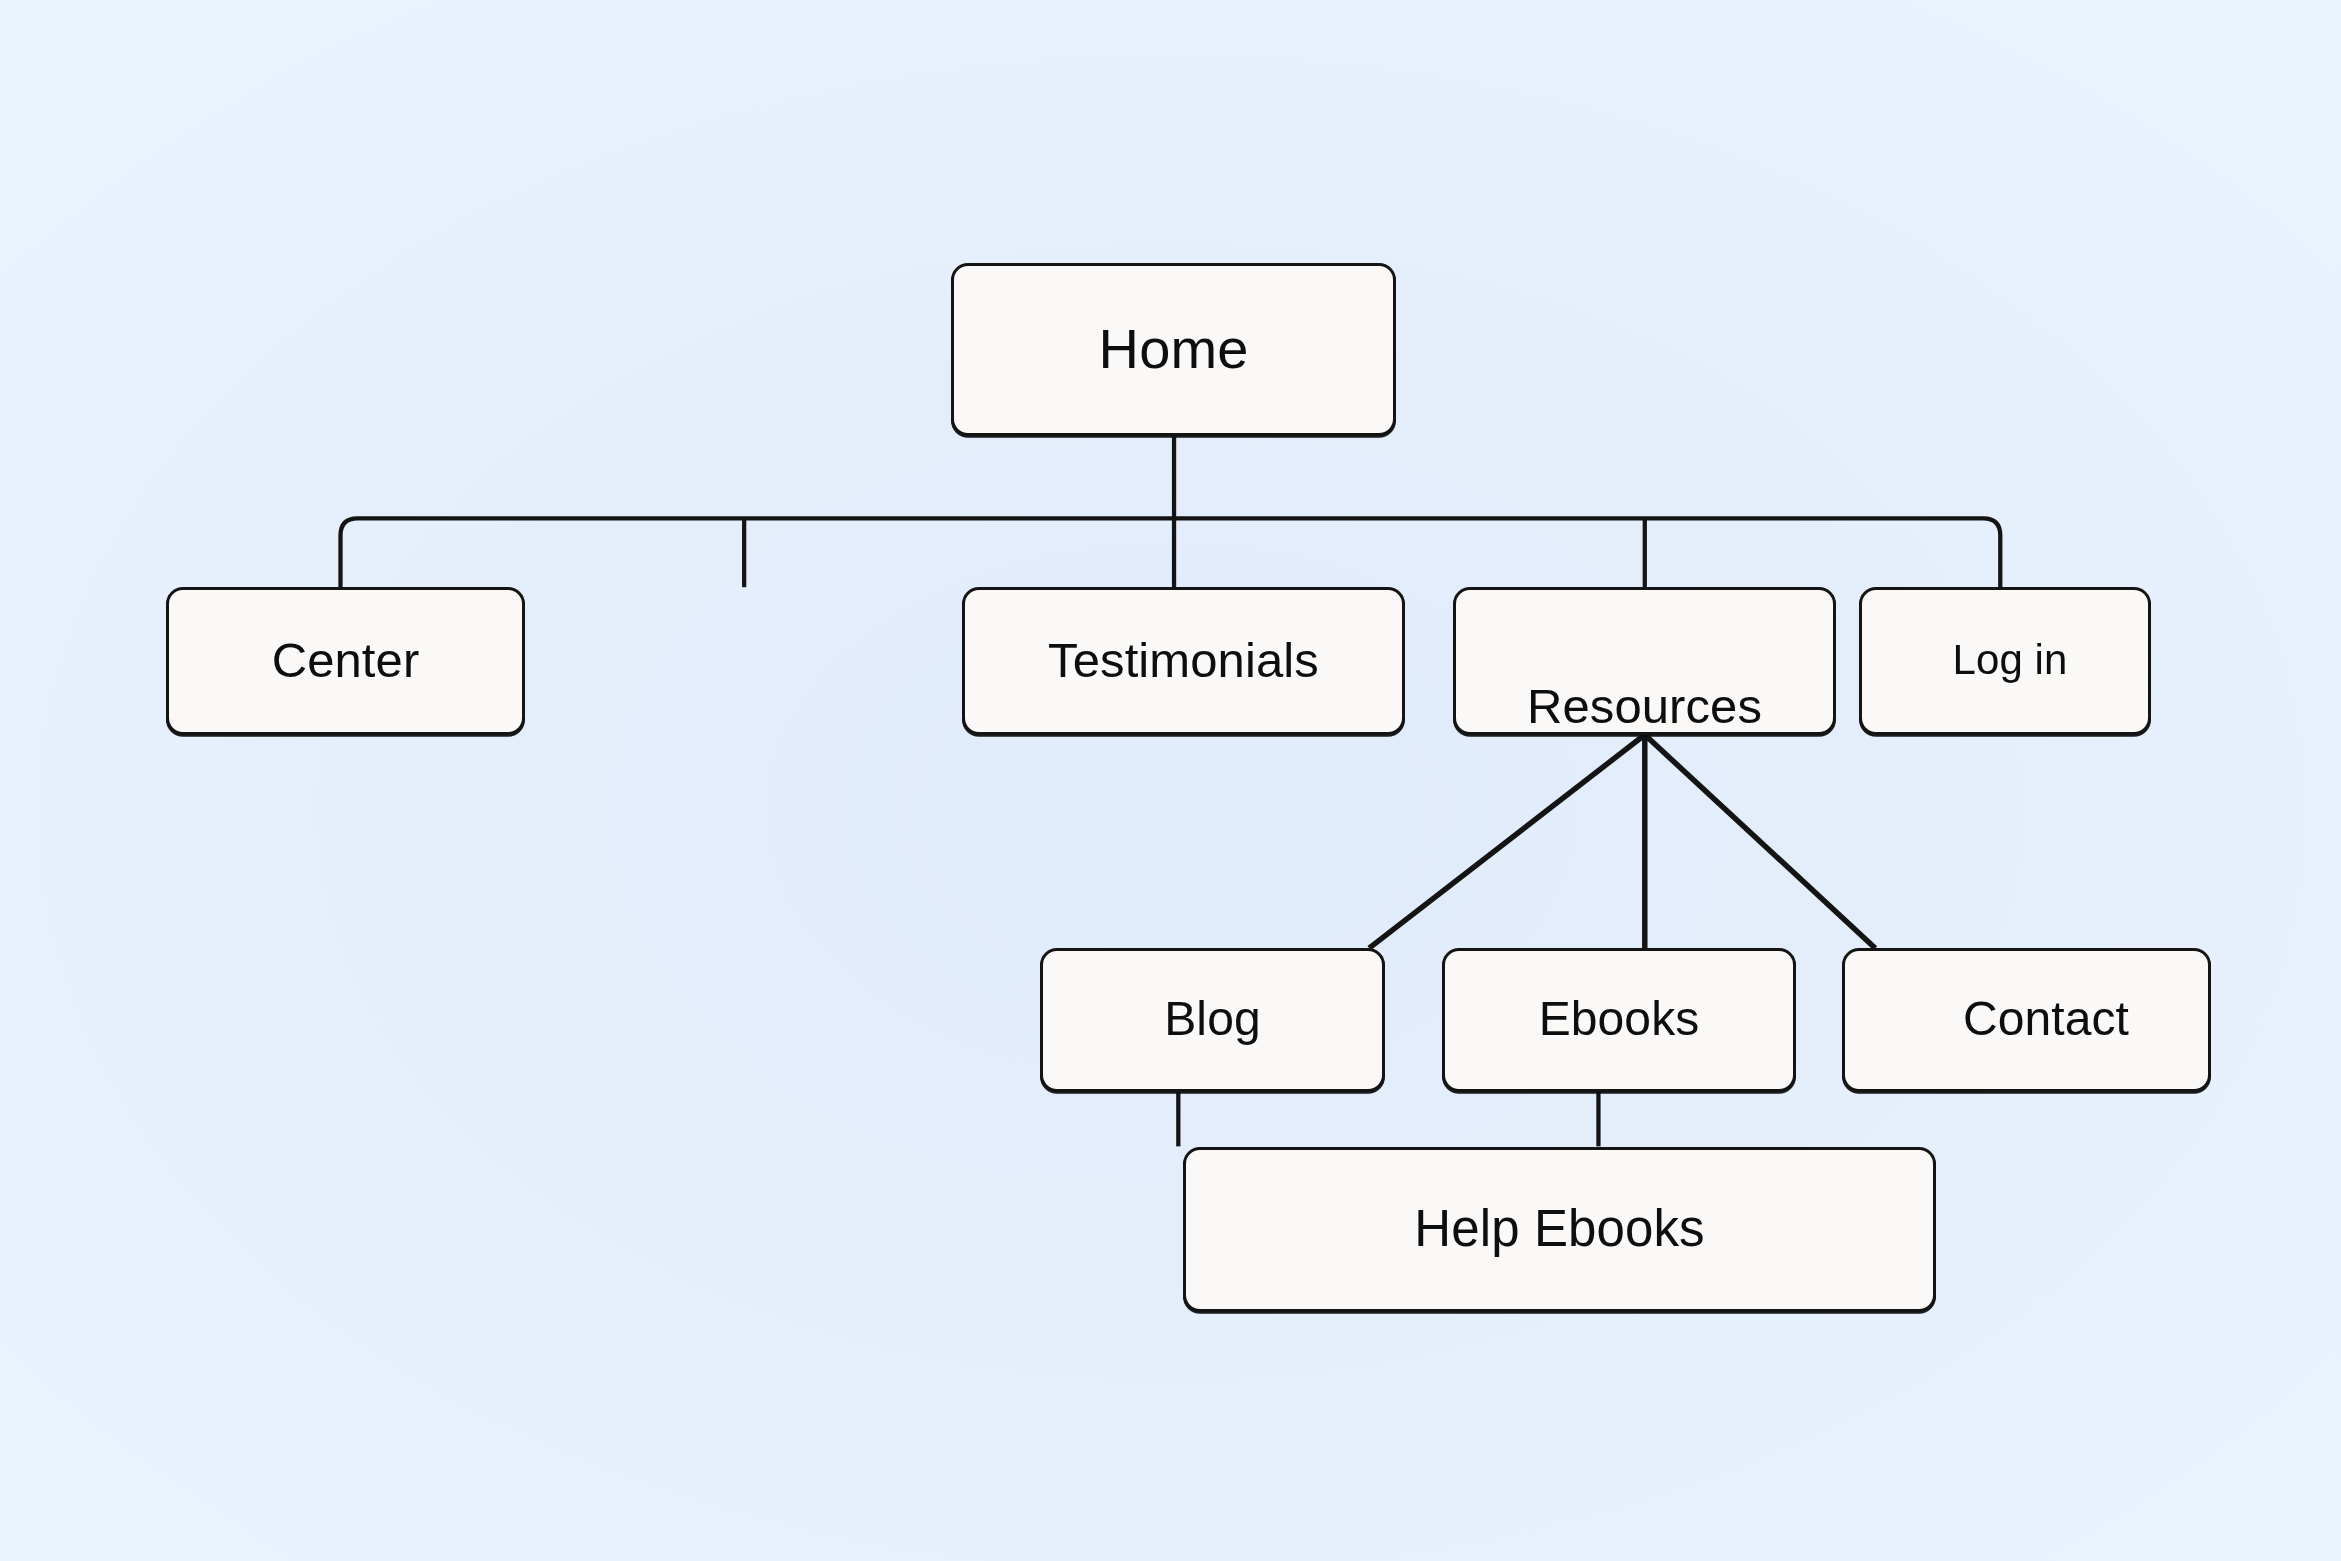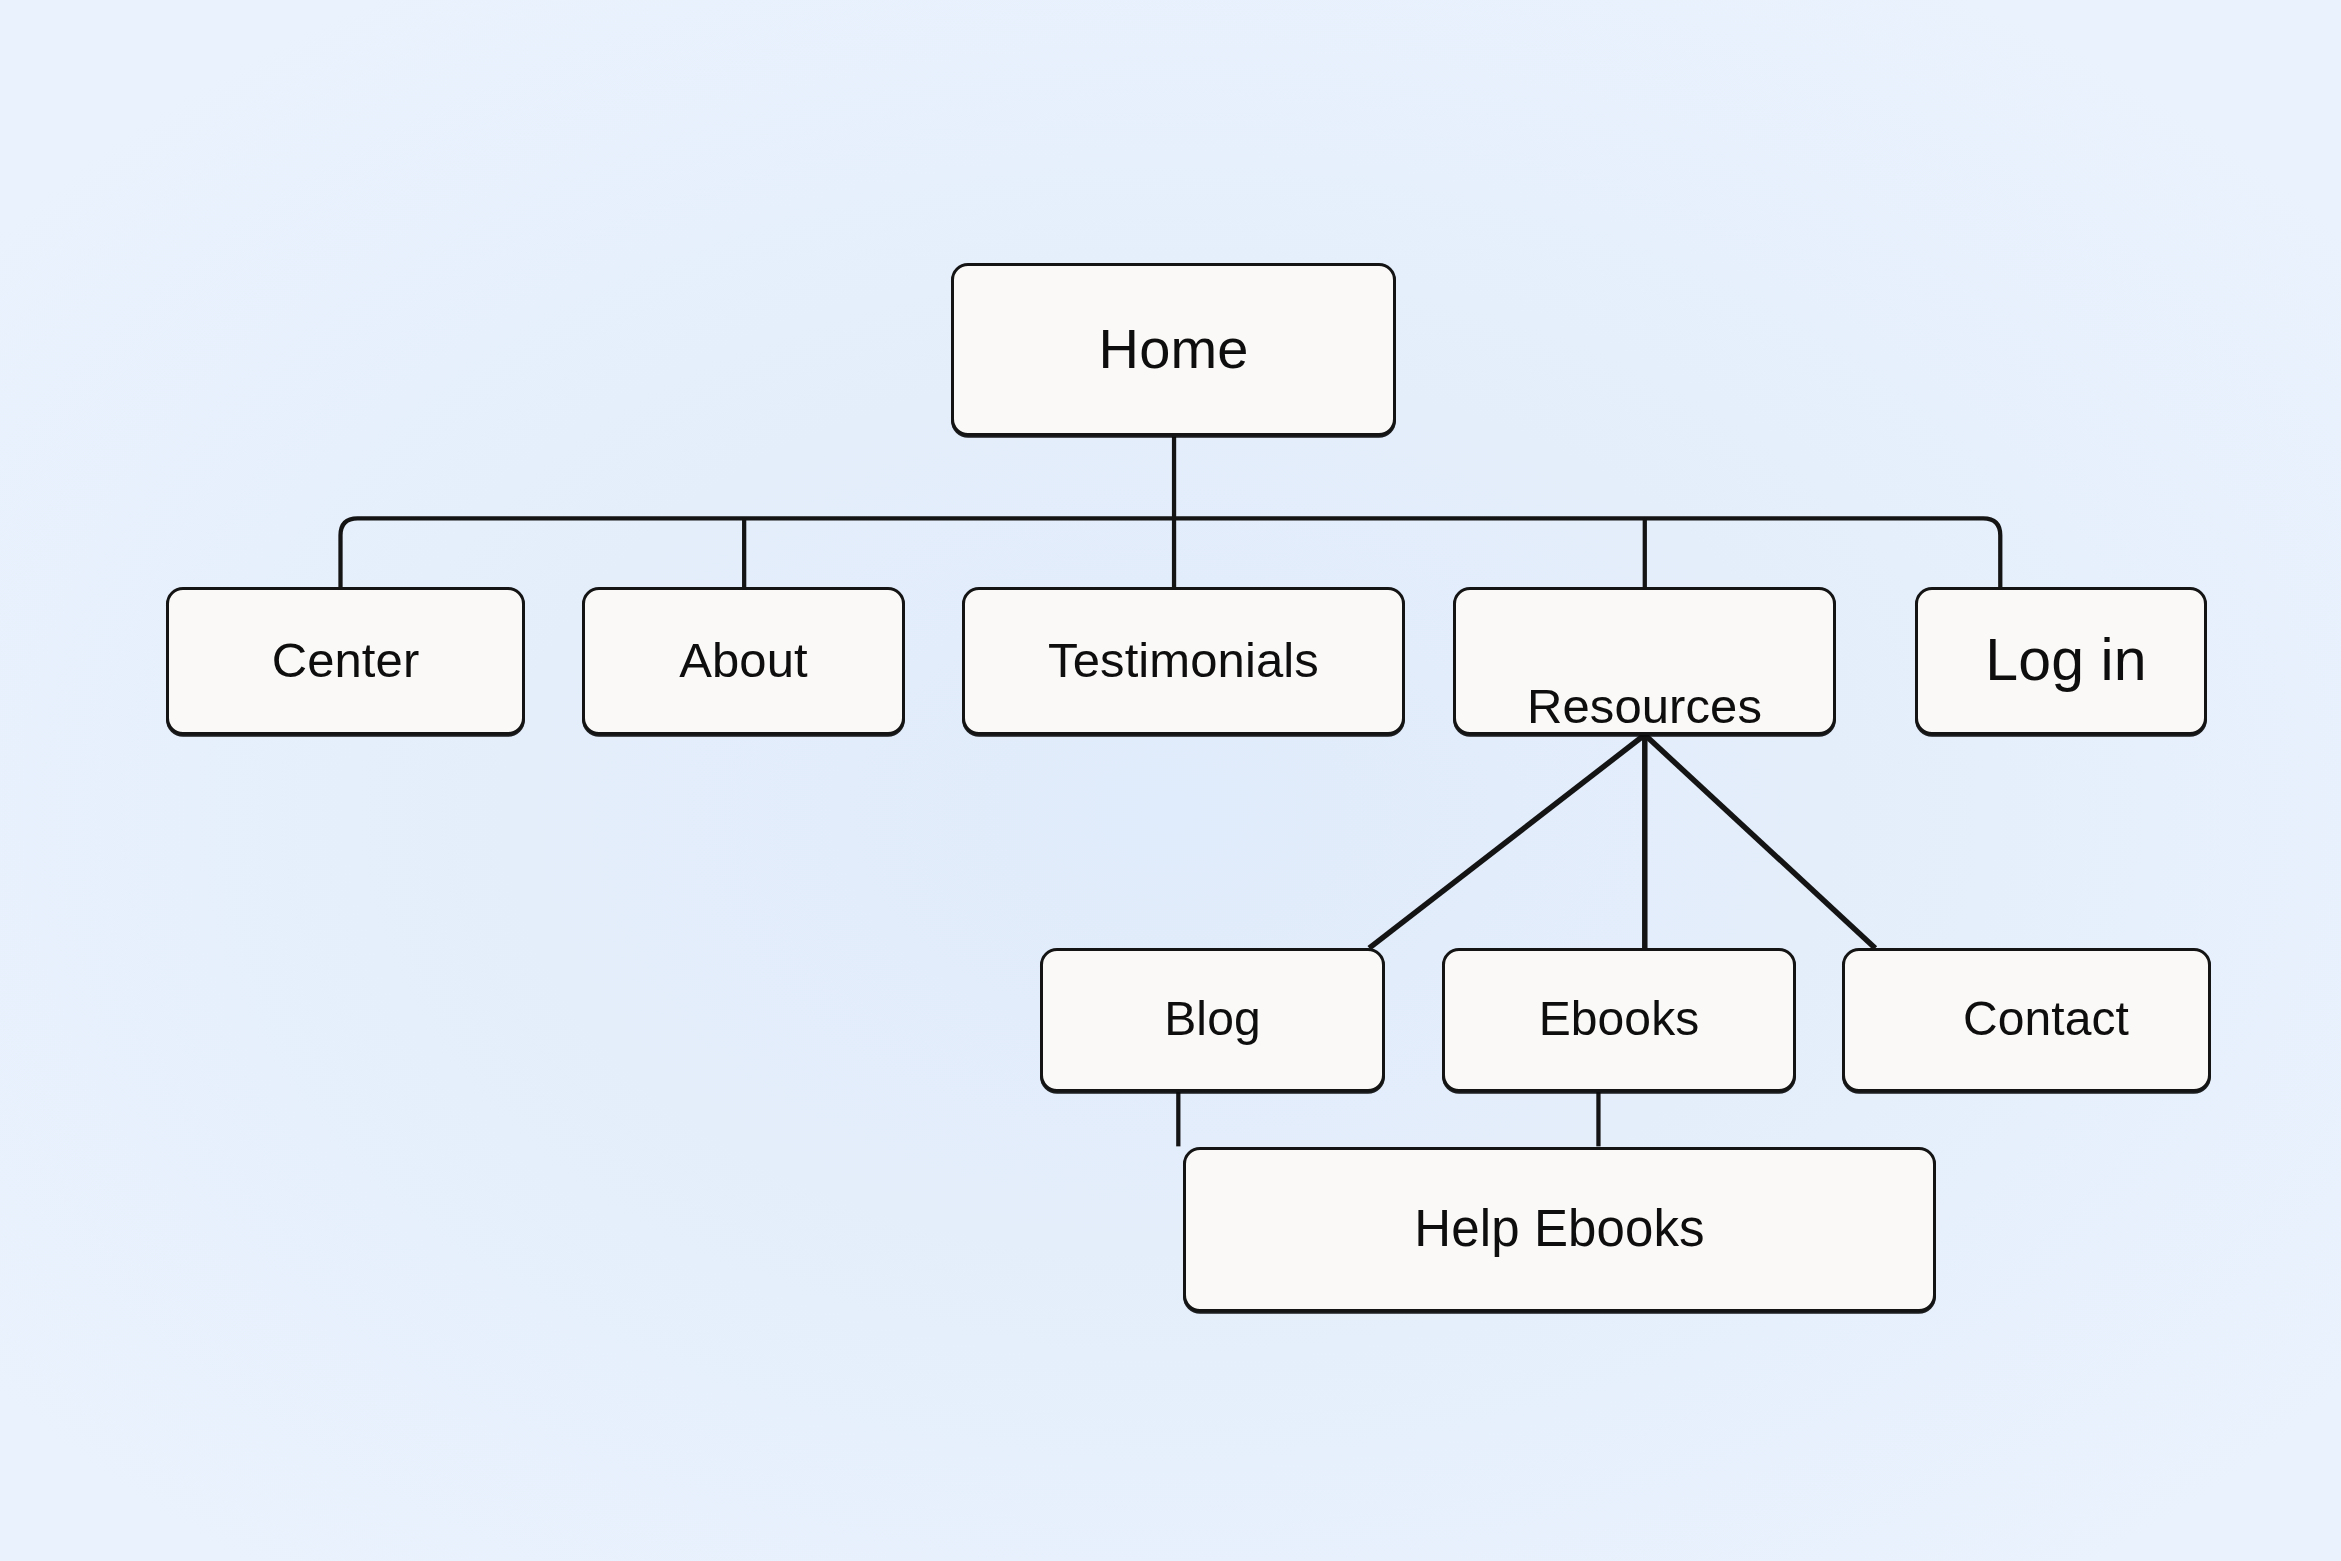--- a/index.html
+++ b/index.html
@@ -59,21 +59,21 @@
     display: block;
     transform: translateY(-1.2px);
   }
 
   
   #node-home        { left:951px; top:263px;  width:445px;  height:173px; font-size:56px; }
   #node-themes      { left:166px;  top:587px;  width:359px;  height:148px; font-size:49px; }
   #node-about       { left:582px;  top:587px;  width:323px;  height:148px; font-size:49px; }
   #node-testimonials{ left:962px; top:587px;  width:443px;  height:148px; font-size:49px; }
   #node-resources   { left:1453px; top:587px;  width:383px;  height:148px; font-size:49px;align-items:flex-end; }
-  #node-login       { left:1915px; top:587px;  width:292px;  height:148px; font-size:59px;padding-left:10px; }
+  #node-login       { left:1859px; top:587px;  width:292px;  height:148px; font-size:42px;padding-left:10px; }
   #node-blog        { left:1040px; top:948px; width:345px;  height:144px; font-size:48px; }
   #node-ebooks      { left:1442px; top:948px; width:354px;  height:144px; font-size:48px; }
   #node-contact     { left:1842px; top:948px; width:369px;  height:144px; font-size:48px;padding-left:39px; }
   #node-helpcenter  { left:1183px; top:1147px; width:753px; height:165px; font-size:51px; }
 </style>
 </head>
 <body>
 
 <div id="canvas">
 
@@ -102,23 +102,20 @@
   <div id="nodes">
 
     <div class="node" id="node-home">
       <span class="node-label">Home</span>
     </div>
 
     <div class="node" id="node-themes">
       <span class="node-label">Center</span>
     </div>
 
-    <div class="node" id="node-about">
-      <span class="node-label">About</span>
-    </div>
 
     <div class="node" id="node-testimonials">
       <span class="node-label">Testimonials</span>
     </div>
 
     <div class="node" id="node-resources">
       <span class="node-label">Resources</span>
     </div>
 
     <div class="node" id="node-login">

